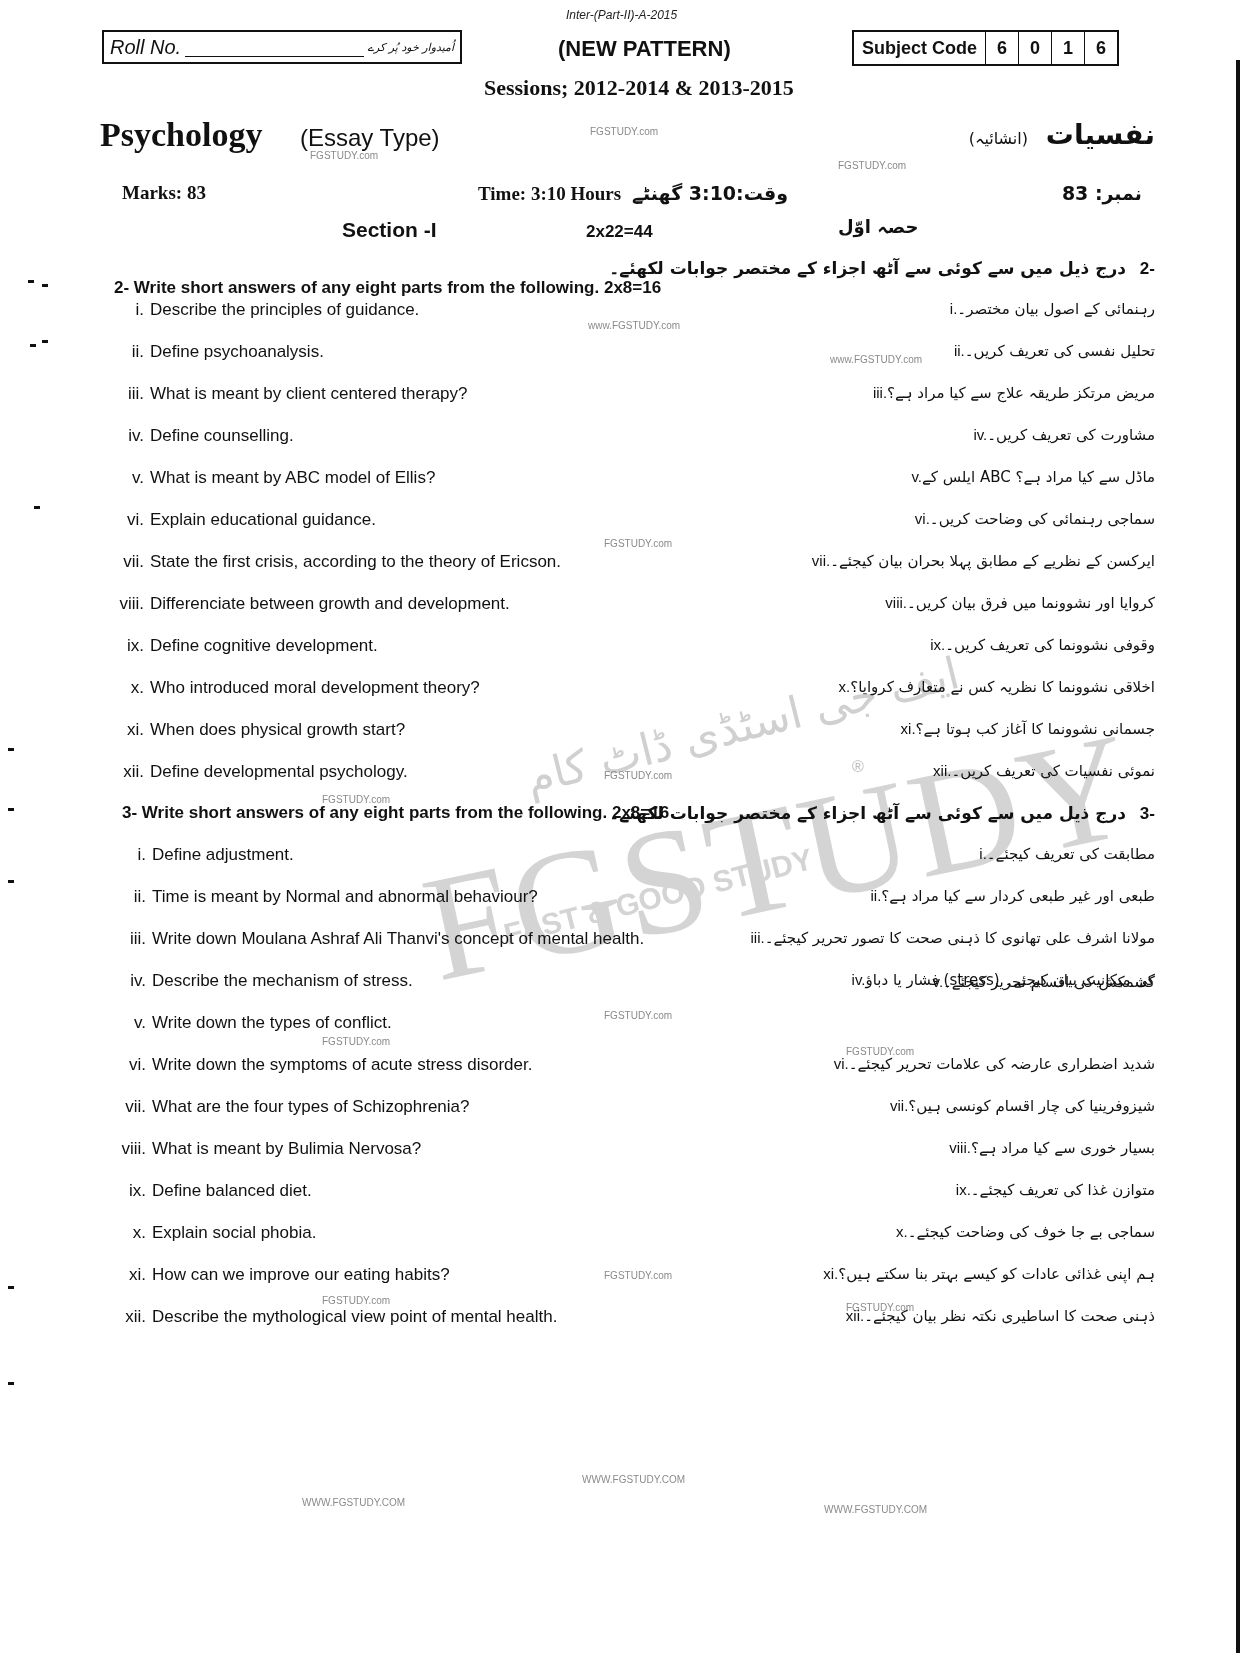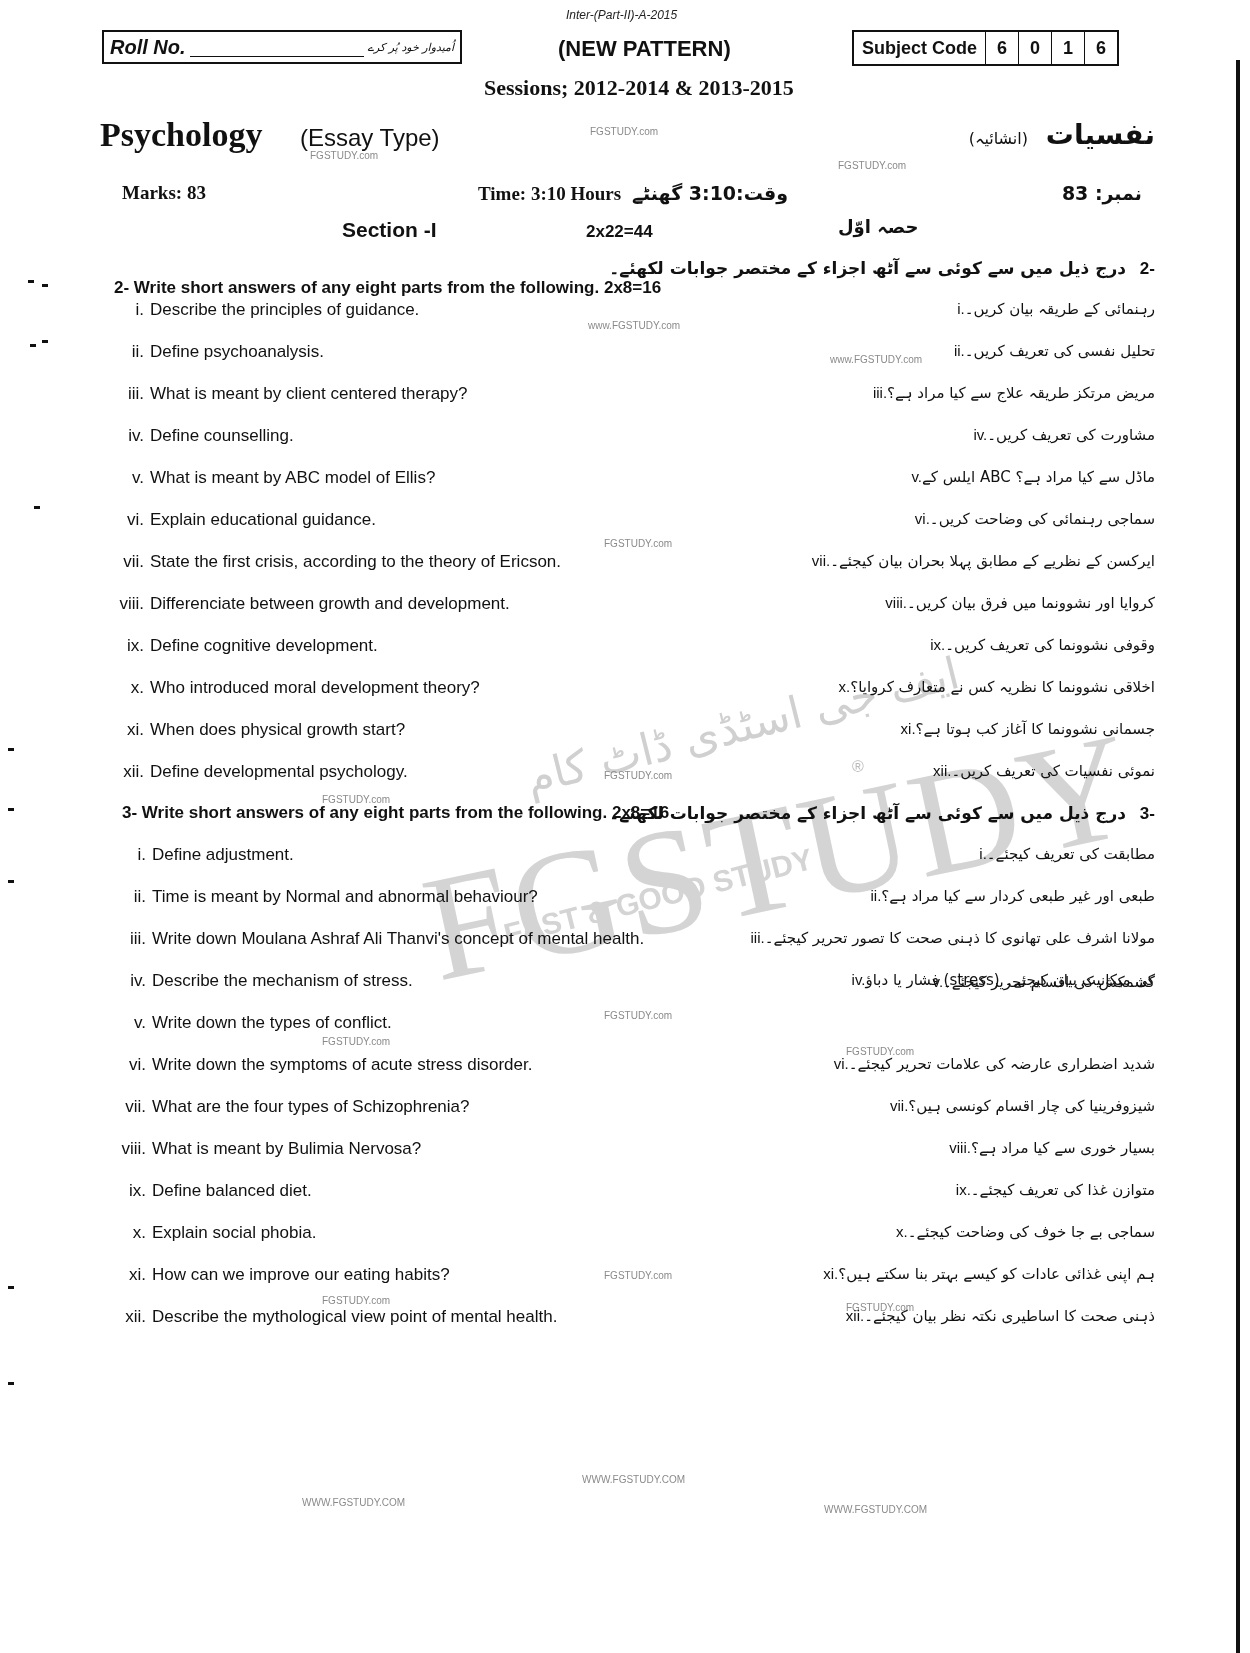--- a/index.html
+++ b/index.html
@@ -5,21 +5,21 @@
   html, body { margin: 0; padding: 0; background: #ffffff; }
   body { width: 1250px; height: 1653px; position: relative; overflow: hidden; font-family: "Liberation Sans", sans-serif; color: #111; }
   .abs { position: absolute; }
   .serif { font-family: "Liberation Serif", serif; }
   .urdu { font-family: "DejaVu Sans", sans-serif; direction: rtl; unicode-bidi: plaintext; }
 
   
   .board-line { left: 566px; top: 8px; font-size: 12px; font-style: italic; color: #222; }
 
   .roll-box { left: 102px; top: 30px; width: 360px; height: 34px; border: 2px solid #111; box-sizing: border-box; display: flex; align-items: center; padding: 0 6px; justify-content: space-between; }
-  .roll-label { font-weight: bold; font-style: italic; font-size: 20px; }
+  .roll-label { font-weight: normal; font-style: italic; font-size: 20px; }
   .roll-blank { flex: 1; border-bottom: 1.5px solid #111; height: 18px; margin: 0 4px; }
   .roll-urdu { font-size: 11px; font-style: italic; }
 
   .pattern { left: 558px; top: 36px; font-size: 22px; font-weight: bold; }
 
   .subject-box { left: 852px; top: 30px; height: 36px; display: flex; border: 2px solid #111; box-sizing: border-box; }
   .subject-box .cell { border-left: 1.5px solid #111; width: 32px; display: flex; align-items: center; justify-content: center; font-weight: bold; font-size: 18px; }
   .subject-box .label { padding: 0 8px; font-weight: bold; font-size: 18px; display: flex; align-items: center; }
 
   .sessions { left: 484px; top: 75px; font-size: 22px; font-weight: bold; }
@@ -156,21 +156,21 @@
   </div>
 <div class="abs q-item content" style="left:110px;top:720px;">
     <span class="q-num">xi.</span>
     <span>When does physical growth start?</span>
   </div>
 <div class="abs q-item content" style="left:110px;top:762px;">
     <span class="q-num">xii.</span>
     <span>Define developmental psychology.</span>
   </div>
 
-<div class="abs urdu u-item content" style="top:300px;"><span class="u-num">i.</span><span>رہنمائی کے طریقہ بیان کریں۔</span></div>
+<div class="abs urdu u-item content" style="top:300px;"><span class="u-num">i.</span><span>رہنمائی کے اصول بیان مختصر۔</span></div>
 <div class="abs urdu u-item content" style="top:342px;"><span class="u-num">ii.</span><span>تحلیل نفسی کی تعریف کریں۔</span></div>
 <div class="abs urdu u-item content" style="top:384px;"><span class="u-num">iii.</span><span>مریض مرتکز طریقہ علاج سے کیا مراد ہے؟</span></div>
 <div class="abs urdu u-item content" style="top:426px;"><span class="u-num">iv.</span><span>مشاورت کی تعریف کریں۔</span></div>
 <div class="abs urdu u-item content" style="top:468px;"><span class="u-num">v.</span><span>ایلس کے ABC ماڈل سے کیا مراد ہے؟</span></div>
 <div class="abs urdu u-item content" style="top:510px;"><span class="u-num">vi.</span><span>سماجی رہنمائی کی وضاحت کریں۔</span></div>
 <div class="abs urdu u-item content" style="top:552px;"><span class="u-num">vii.</span><span>ایرکسن کے نظریے کے مطابق پہلا بحران بیان کیجئے۔</span></div>
 <div class="abs urdu u-item content" style="top:594px;"><span class="u-num">viii.</span><span>کروایا اور نشوونما میں فرق بیان کریں۔</span></div>
 <div class="abs urdu u-item content" style="top:636px;"><span class="u-num">ix.</span><span>وقوفی نشوونما کی تعریف کریں۔</span></div>
 <div class="abs urdu u-item content" style="top:678px;"><span class="u-num">x.</span><span>اخلاقی نشوونما کا نظریہ کس نے متعارف کروایا؟</span></div>
 <div class="abs urdu u-item content" style="top:720px;"><span class="u-num">xi.</span><span>جسمانی نشوونما کا آغاز کب ہوتا ہے؟</span></div>

